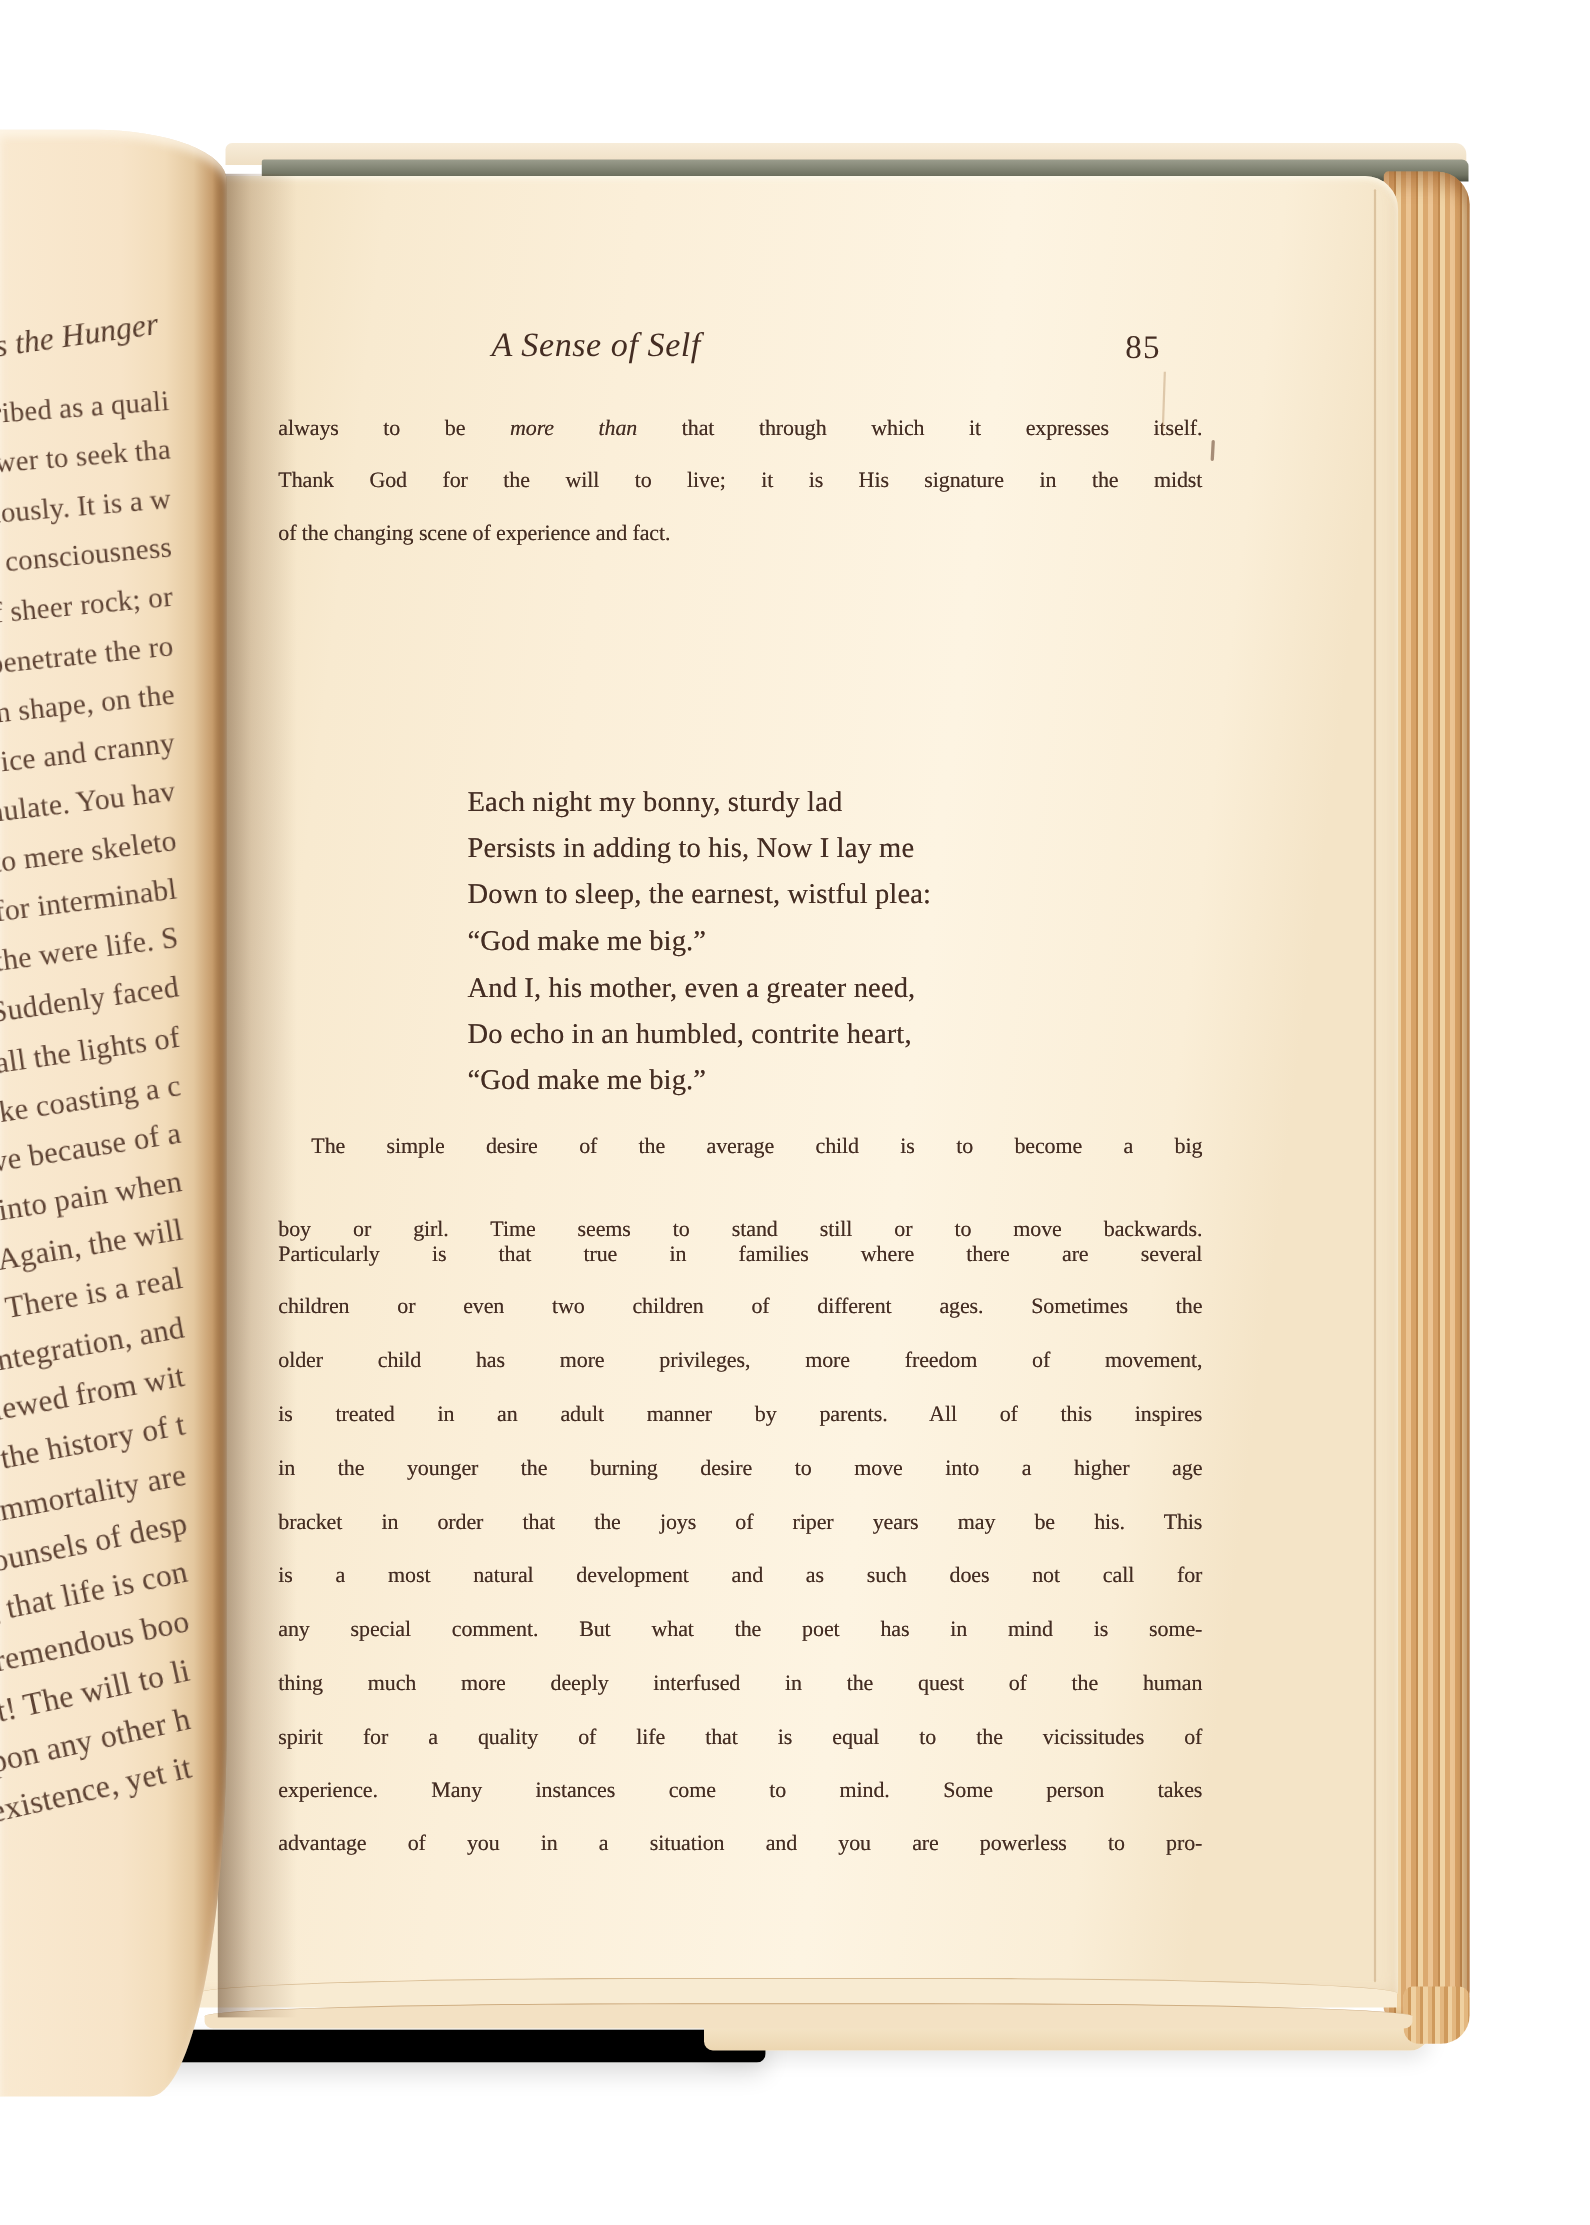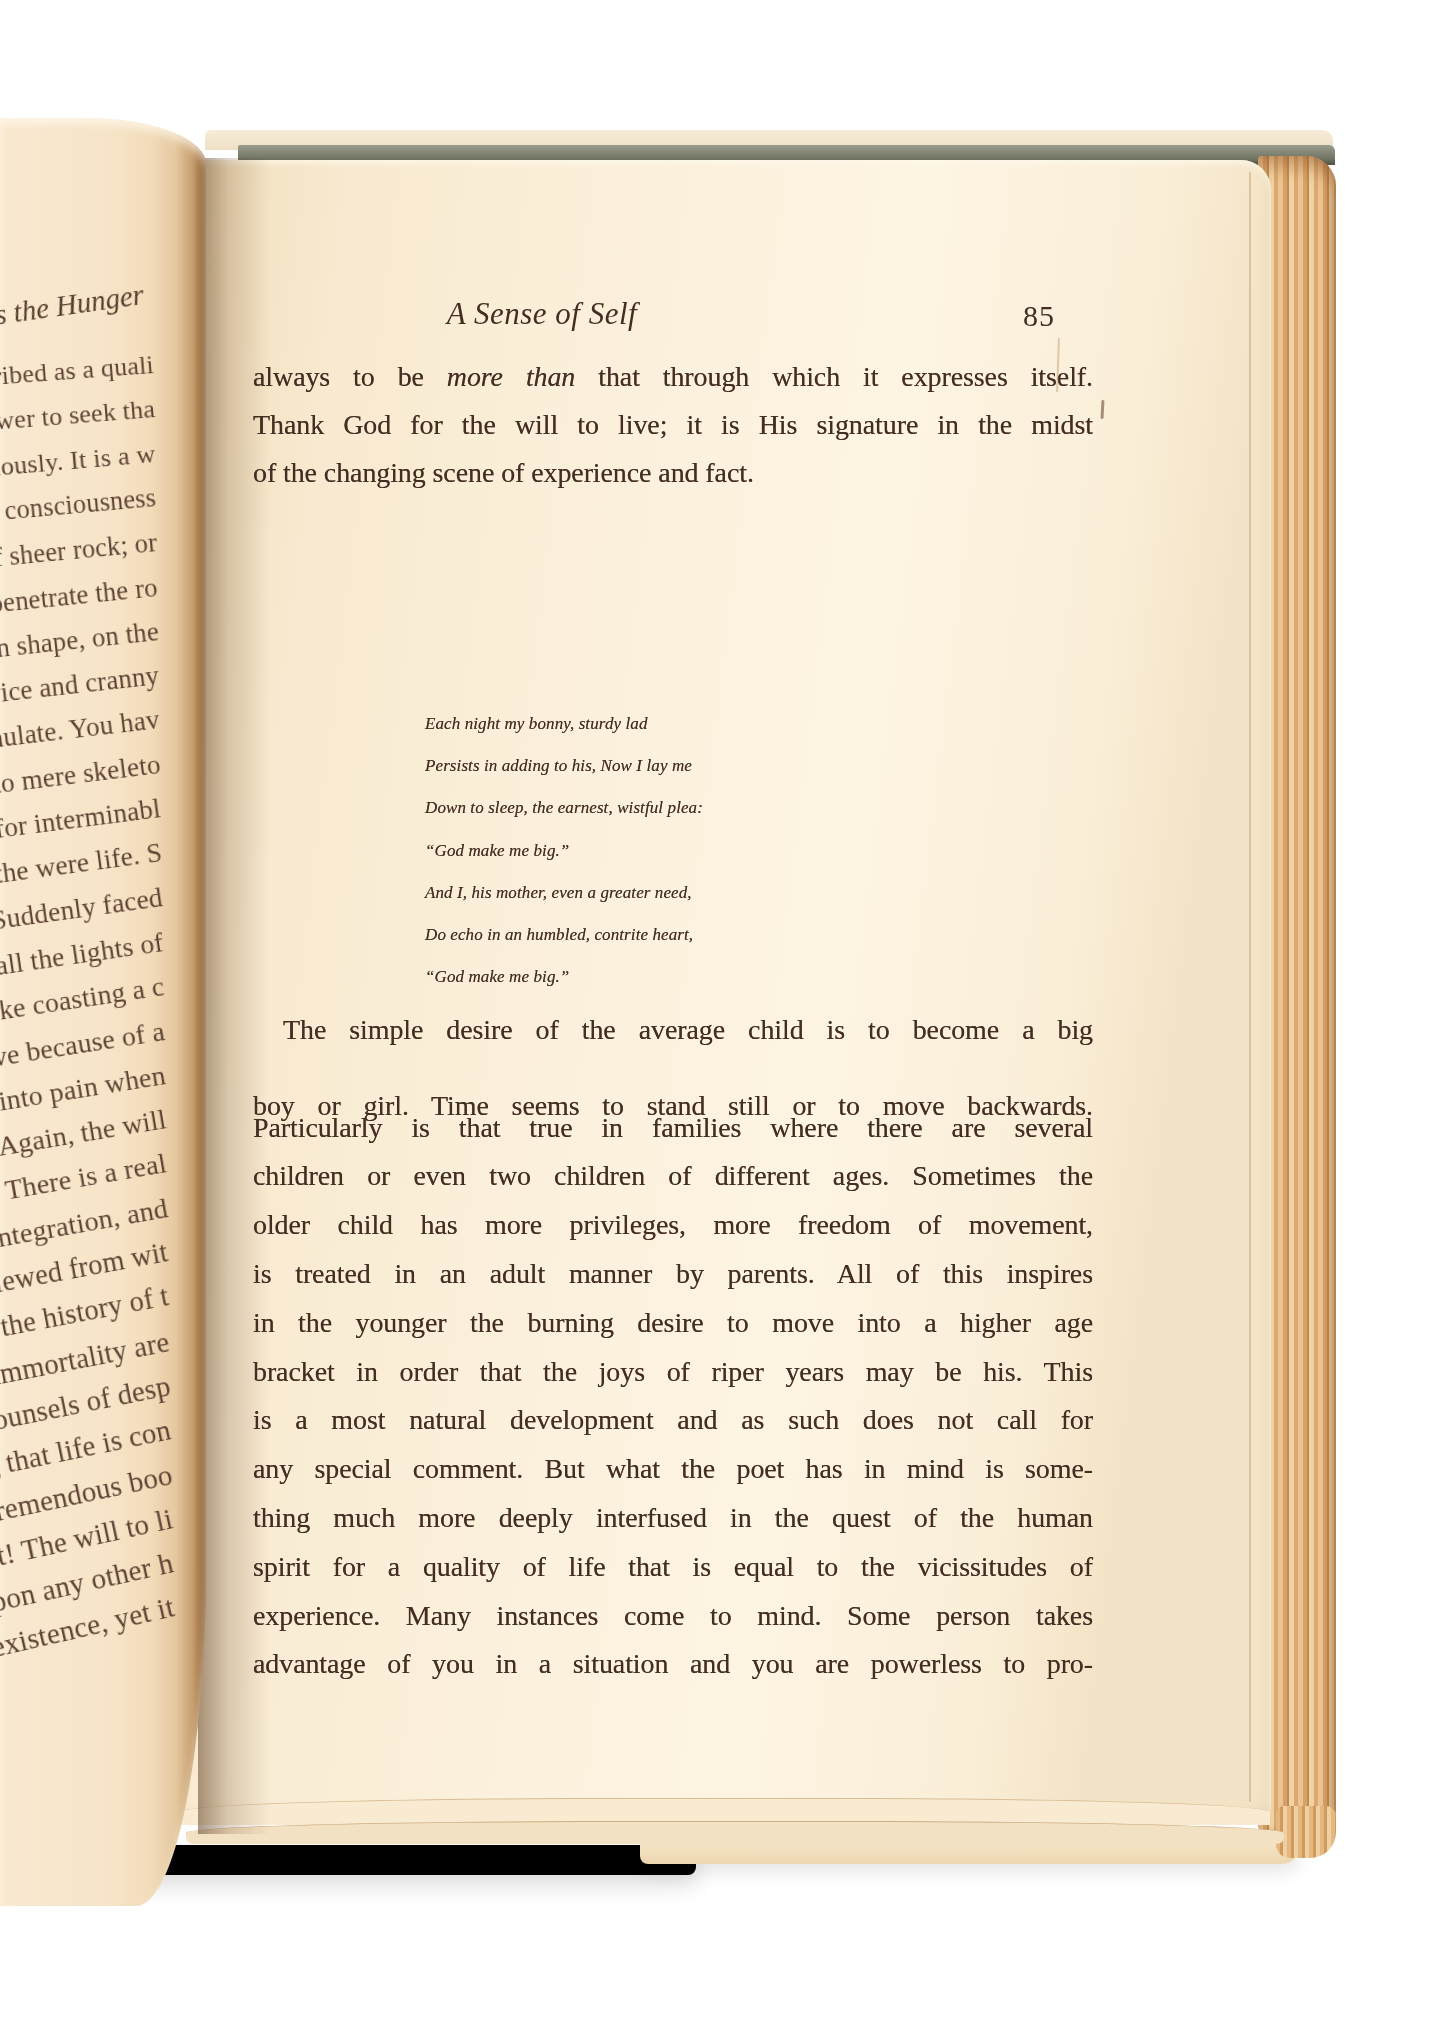--- a/index.html
+++ b/index.html
@@ -45,30 +45,30 @@
     background:linear-gradient(90deg,rgba(84,52,24,.50),rgba(110,72,38,.22) 42%,rgba(120,80,40,0) 100%);}
   .lp-head{position:absolute;white-space:nowrap;font-style:italic;font-size:29px;color:#573d2e;
     transform-origin:100% 50%;filter:blur(.5px);}
   .lp-line{position:absolute;white-space:nowrap;color:#5e4334;transform-origin:100% 50%;
     filter:blur(.55px);letter-spacing:.2px;}
   
   .text-layer{position:absolute;left:253px;top:0;width:840px;height:2023px;z-index:6;color:#442d23;}
   .running-head{position:absolute;top:296px;left:0;width:578px;text-align:center;
     font-style:italic;font-size:31px;letter-spacing:.5px;}
   .page-number{position:absolute;top:299px;right:38px;font-size:30px;letter-spacing:1px;}
-  .p1-line,.p2-line{position:absolute;left:0;width:840px;font-size:28px;line-height:40px;
-    text-align:justify;text-align-last:justify;letter-spacing:-.1px;text-shadow:0 0 .4px rgba(68,45,35,.7);}
+  .p1-line,.p2-line{position:absolute;left:0;width:840px;font-size:20px;line-height:40px;
+    text-align:justify;text-align-last:justify;letter-spacing:-.1px;text-shadow:0 0 .4px rgba(68,45,35,.7);margin-top:12px;}
   .p1-last{text-align-last:left;}
   .section-number{position:absolute;top:571px;left:0;width:840px;text-align:center;
     font-size:31px;font-weight:600;letter-spacing:1px;}
   .intro{position:absolute;top:622px;left:2px;width:840px;white-space:nowrap;}
   .intro .initial{font-size:72px;line-height:72px;letter-spacing:1px;}
   .intro .rest{font-size:28px;margin-left:8px;text-shadow:0 0 .4px rgba(68,45,35,.7);}
-  .poem-line{position:absolute;left:172px;white-space:nowrap;font-size:17px;
-    text-shadow:0 0 .4px rgba(68,45,35,.7);letter-spacing:.1px;font-style:italic;}
+  .poem-line{position:absolute;left:172px;white-space:nowrap;font-size:26px;
+    text-shadow:0 0 .4px rgba(68,45,35,.7);letter-spacing:.1px;}
   .em{font-style:italic;}
   
   .margin-tick{position:absolute;left:1101px;top:400px;width:3px;height:19px;z-index:7;
     background:rgba(96,60,38,.55);transform:rotate(3deg);border-radius:2px;}
   .crease-mark{position:absolute;left:1057px;top:338px;width:2px;height:54px;z-index:7;
     background:rgba(175,133,90,.38);transform:rotate(2deg);}
 </style>
 </head>
 <body>
 

